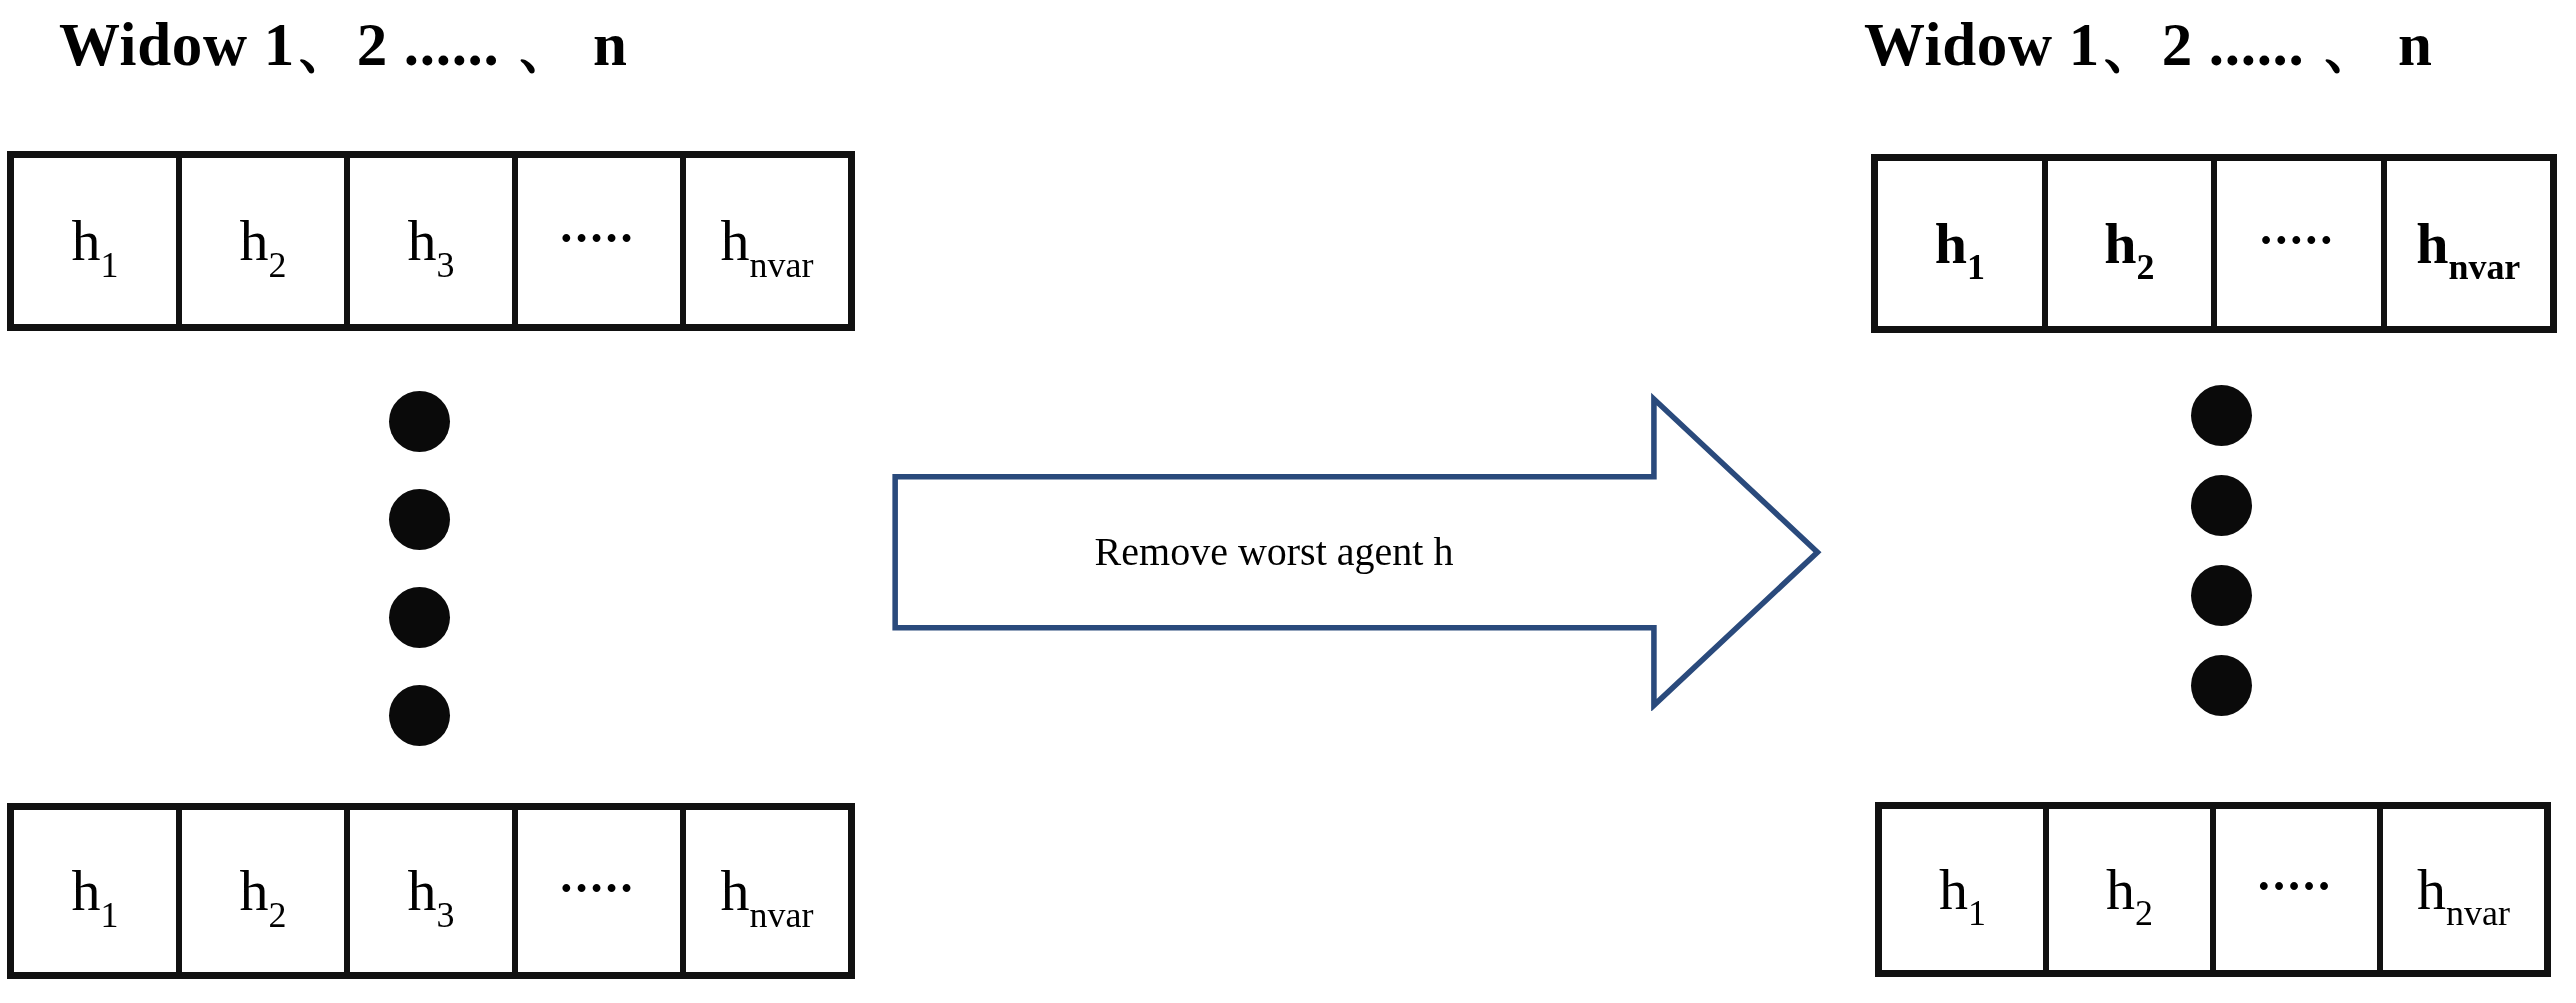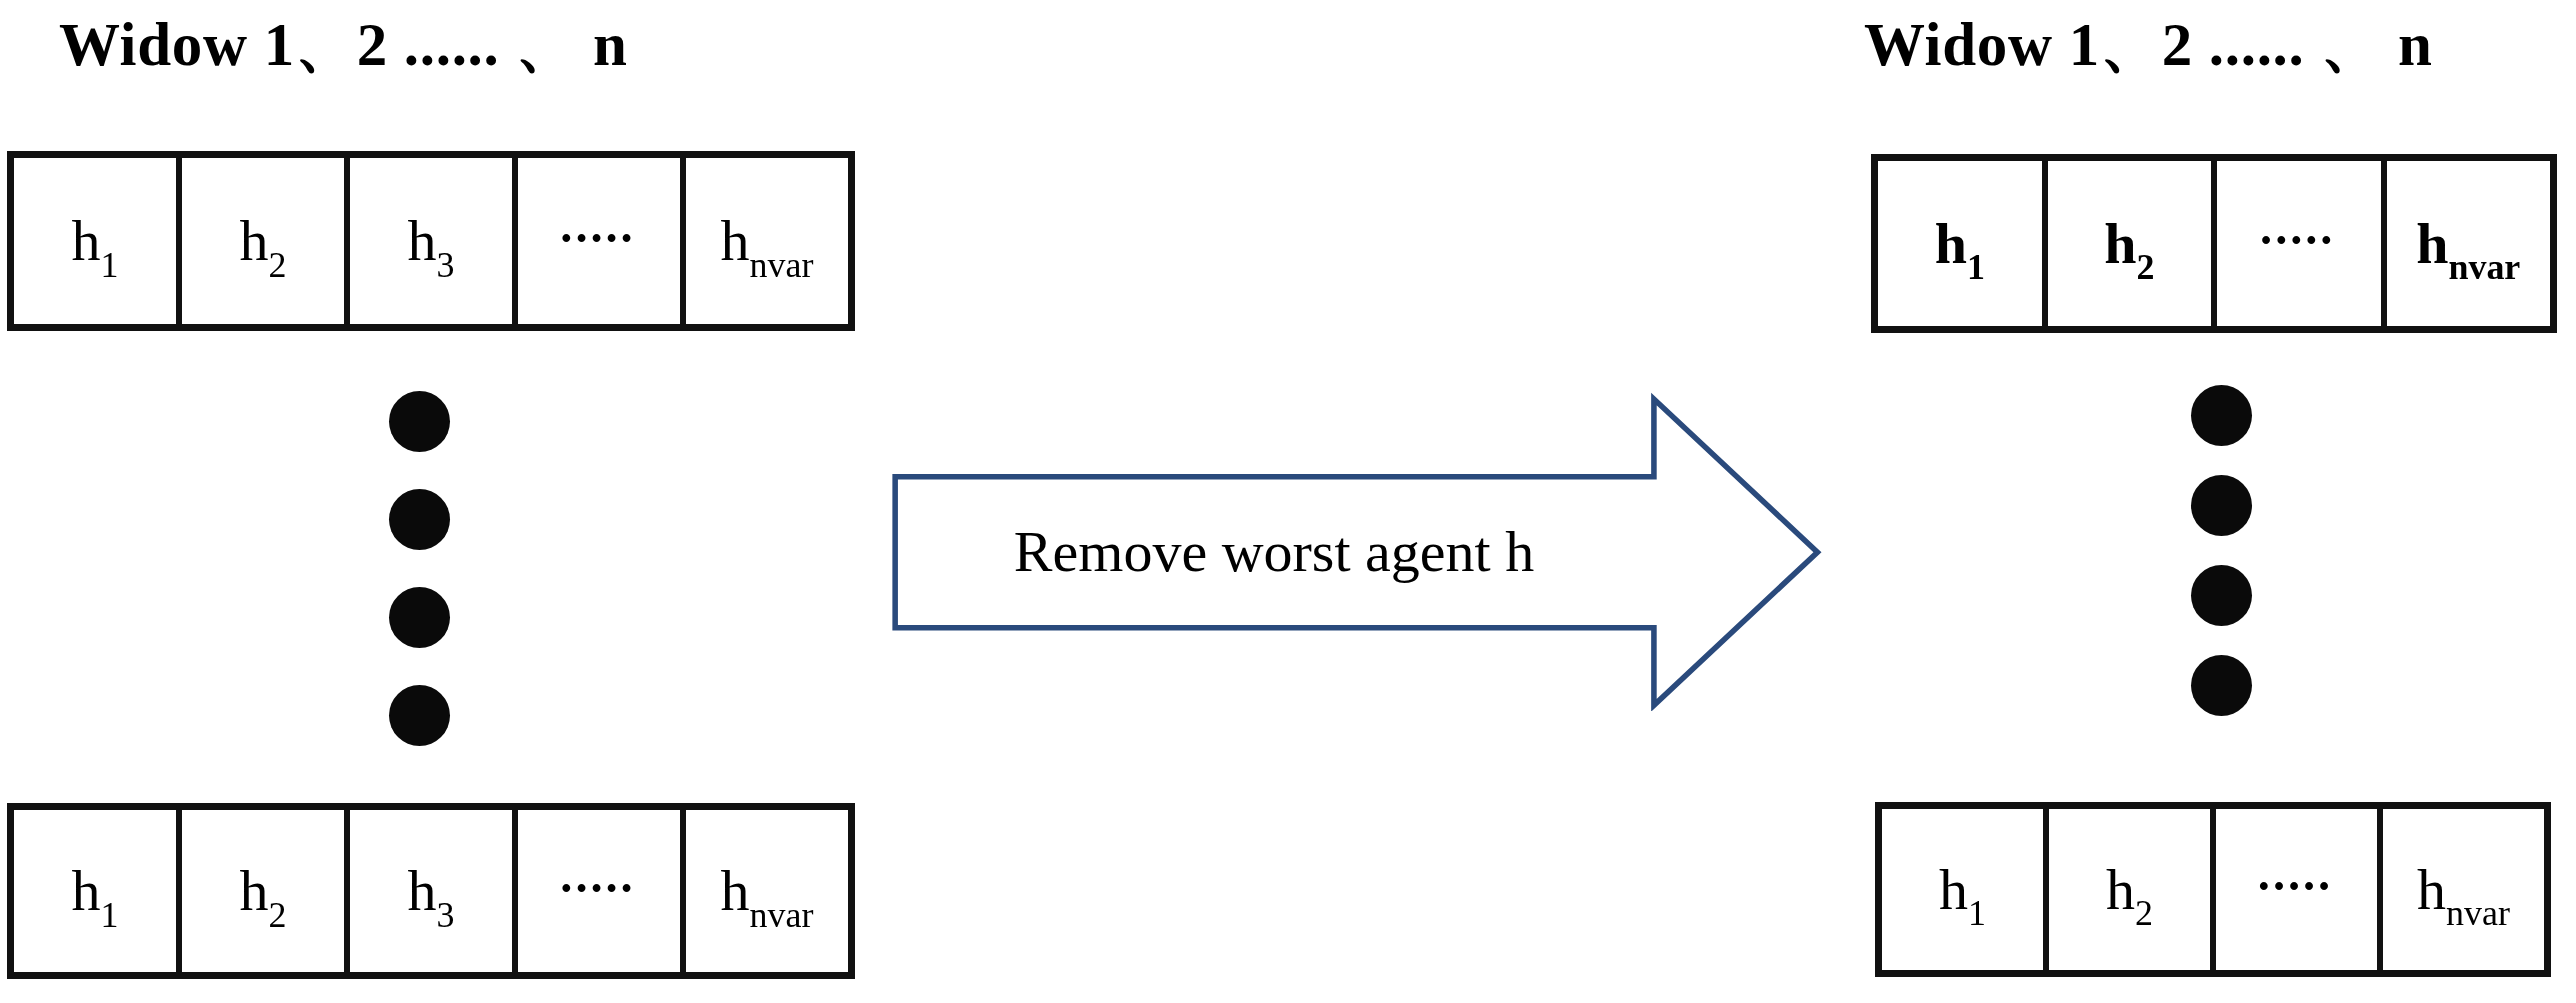--- a/index.html
+++ b/index.html
@@ -77,21 +77,21 @@
   .arrow-svg polygon{
     fill:#ffffff;
     stroke:var(--arrow_outline);
     stroke-width:8;
     stroke-linejoin:miter;
   }
   .arrow-label{
     position:absolute;
     left:895px;top:476px;width:758px;height:151px;
     display:flex;align-items:center;justify-content:center;
-    font-size:58px;
+    font-size:40px;
     white-space:nowrap;
     color:var(--text);
   }
 </style>
 </head>
 <body>
 
 <div class="title title-left">Widow 1、2 ...... 、 n</div>
 
 <div class="hrow left-table-top">

